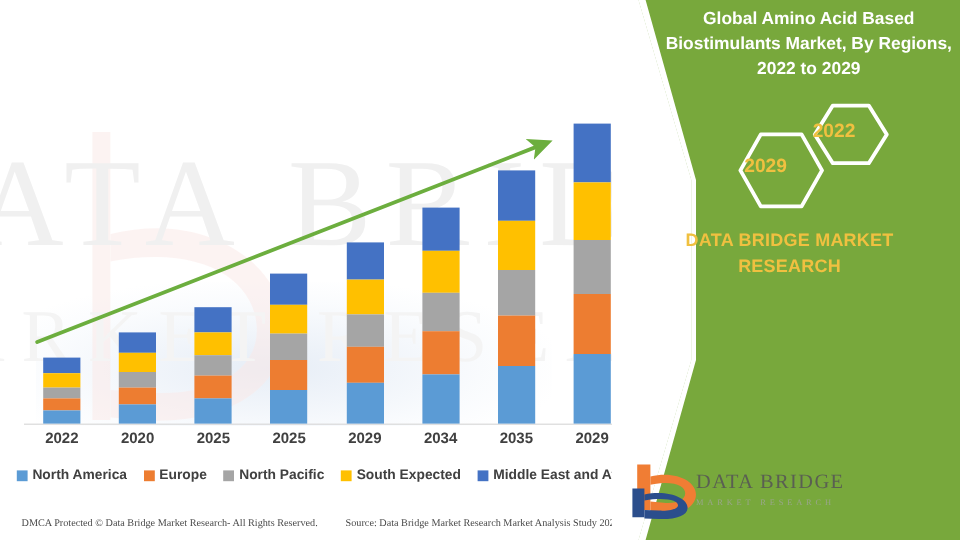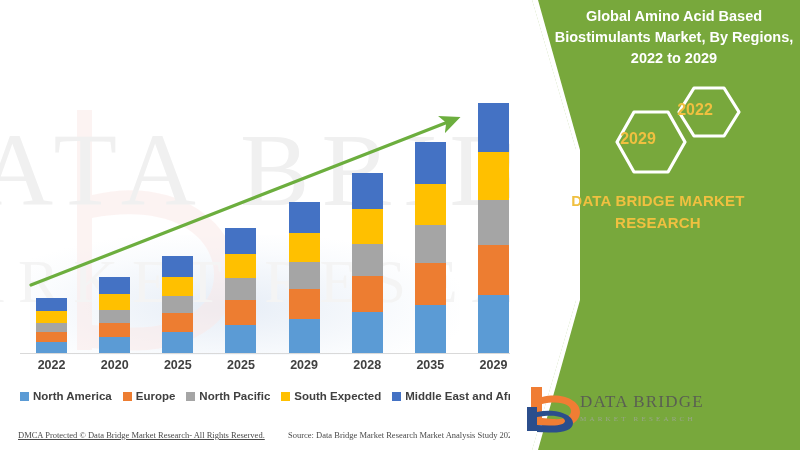--- a/index.html
+++ b/index.html
@@ -104,34 +104,34 @@
     width:56px;text-align:center;color:#404040;
     font-size:12.5px;font-weight:bold;
   }
 
   
   .arrow-svg{position:absolute;left:20px;top:95px;width:505px;height:260px;}
 
   
   .legend{
     position:absolute;left:14px;top:387px;width:520px;height:18px;
-    display:flex;align-items:center;justify-content:center;gap:11px;
+    display:flex;align-items:center;justify-content:space-between;gap:11px;
   }
   .legend-item{display:flex;align-items:center;gap:4px;}
   .legend-swatch{width:9px;height:9px;display:inline-block;}
   .legend-label{font-size:11.5px;color:#404040;font-weight:bold;white-space:nowrap;}
 
   
   .footer{
     position:absolute;left:0;top:428px;width:560px;height:22px;
   }
   .footer-left{
     position:absolute;left:18px;top:2px;
     font-family:"Liberation Serif","DejaVu Serif",serif;
-    font-size:8.5px;color:#4a4a4a;white-space:nowrap;text-decoration:underline;
+    font-size:8.5px;color:#4a4a4a;white-space:nowrap;
   }
   .footer-right{
     position:absolute;left:288px;top:2px;
     font-family:"Liberation Serif","DejaVu Serif",serif;
     font-size:8.5px;color:#4a4a4a;white-space:nowrap;
   }
 </style>
 </head>
 <body>
 
@@ -233,21 +233,21 @@
     </defs>
     <line x1="11" y1="190" x2="428" y2="27" stroke="#6CAE3E" stroke-width="3.2" marker-end="url(#ahead)" stroke-linecap="round"></line>
   </svg>
 
   <div class="xlabels" id="xlabels">
       <div class="xlabel">2022</div>
       <div class="xlabel">2020</div>
       <div class="xlabel">2025</div>
       <div class="xlabel">2025</div>
       <div class="xlabel">2029</div>
-      <div class="xlabel">2028</div>
+      <div class="xlabel">2034</div>
       <div class="xlabel">2035</div>
       <div class="xlabel">2029</div>
     </div>
 
   <div class="legend" id="legend">
       <div class="legend-item">
         <span class="legend-swatch" style="background: rgb(91, 155, 213);"></span>
         <span class="legend-label">North America</span>
       </div>
       <div class="legend-item">

